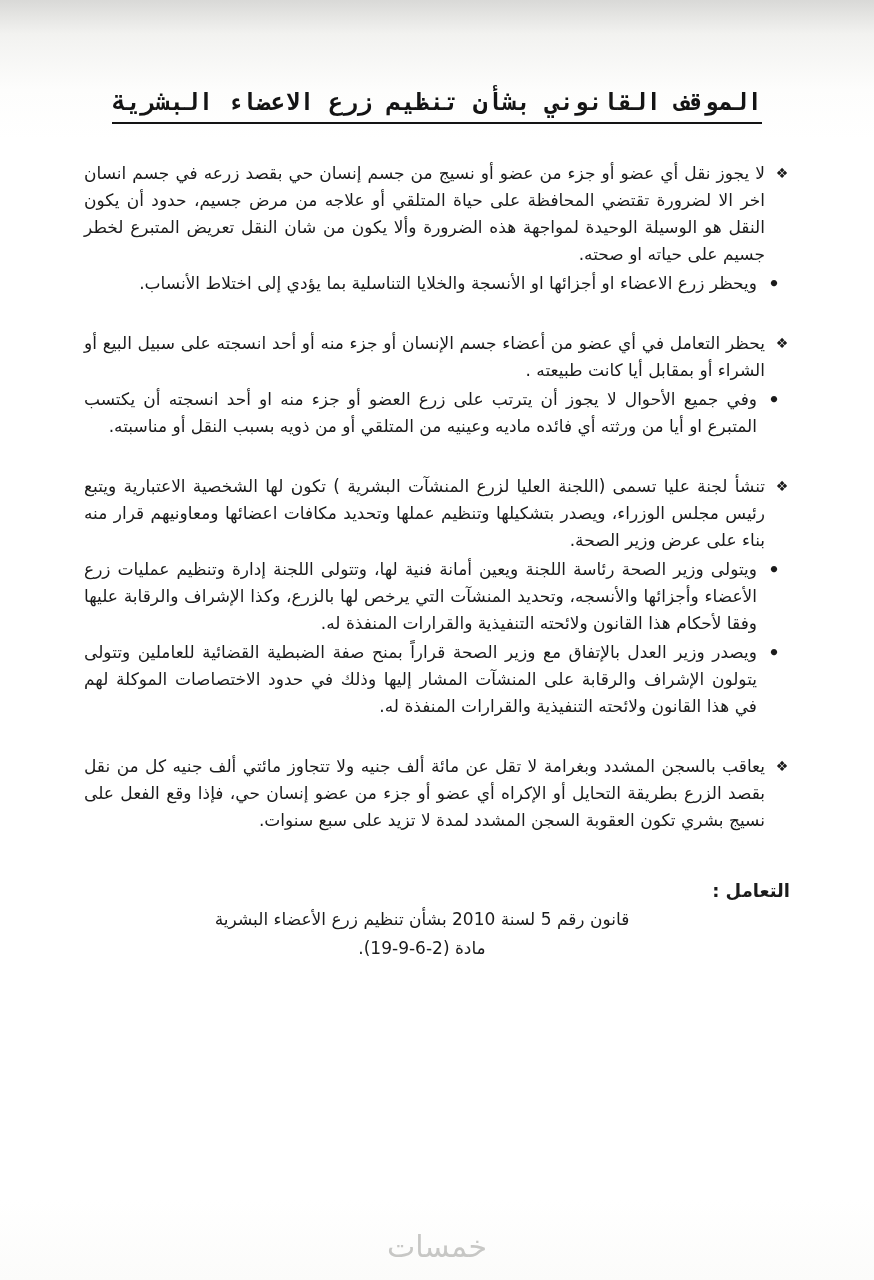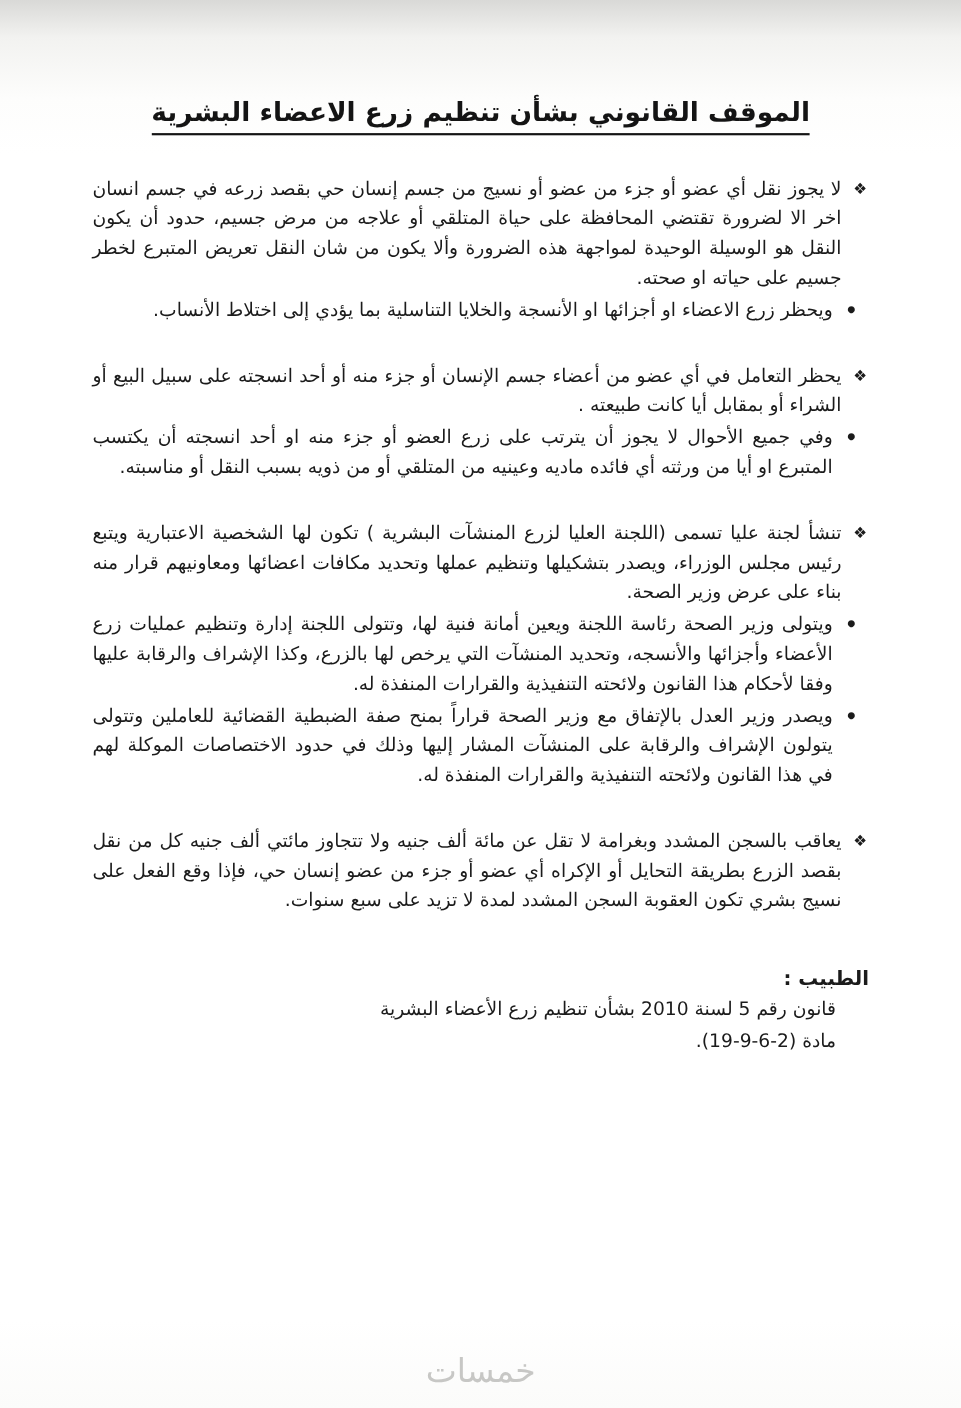--- a/index.html
+++ b/index.html
@@ -20,20 +20,21 @@
     text-align:center;
   }
   .title{
     display:inline-block;
     margin:0;
     font-size:24px;
     font-weight:bold;
     color:#141414;
     border-bottom:2.5px solid #141414;
     padding-bottom:5px;
+    font-family:Liberation Mono, monospace;
   }
   .content{
     direction:rtl;
     margin:36px 84px 0 84px;
     font-size:17px;
     line-height:27px;
     text-align:justify;
   }
   .block{margin-bottom:33px;}
   .item{
@@ -59,20 +60,21 @@
     line-height:29px;
   }
   .source-label{
     margin:0;
     font-weight:bold;
     font-size:18px;
   }
   .source-line{
     margin:0;
     padding-right:30px;
+    text-align:center;
   }
   .watermark{
     position:absolute;
     left:0;right:0;
     bottom:16px;
     text-align:center;
     color:#c7c7c5;
     font-size:30px;
     letter-spacing:1px;
     margin-top:26px;
@@ -129,20 +131,20 @@
     <section class="block">
       <div class="item">
         <span class="marker diamond">❖</span>
         <p class="text">يعاقب بالسجن المشدد وبغرامة لا تقل عن مائة ألف جنيه ولا تتجاوز مائتي ألف جنيه كل من نقل بقصد الزرع بطريقة التحايل أو الإكراه أي عضو أو جزء من عضو إنسان حي، فإذا وقع الفعل على نسيج بشري تكون العقوبة السجن المشدد لمدة لا تزيد على سبع سنوات.</p>
       </div>
     </section>
 
   </div>
 
   <div class="source">
-    <p class="source-label">الطبيب :</p>
+    <p class="source-label">التعامل :</p>
     <p class="source-line">قانون رقم 5 لسنة 2010 بشأن تنظيم زرع الأعضاء البشرية</p>
     <p class="source-line">مادة (2-6-9-19).</p>
   </div>
 
   <div class="watermark">خمسات</div>
 
 </div>
 
 </body></html>

